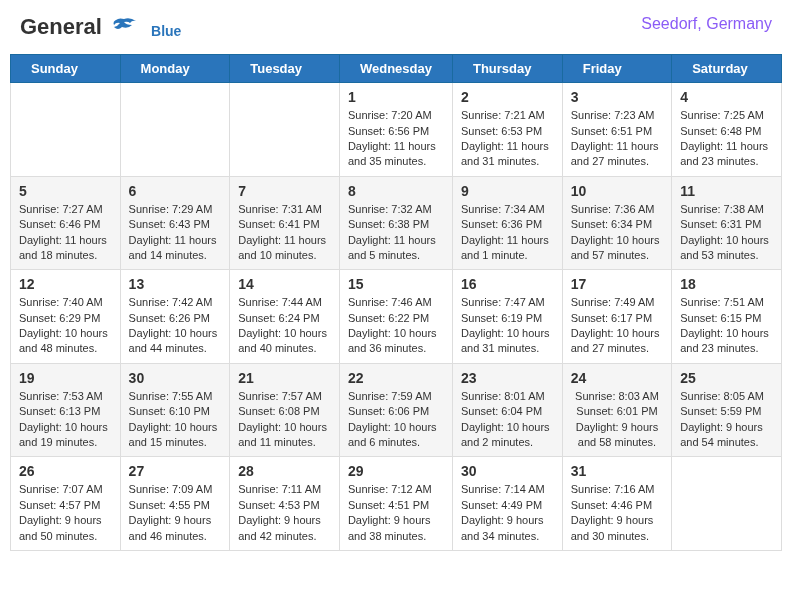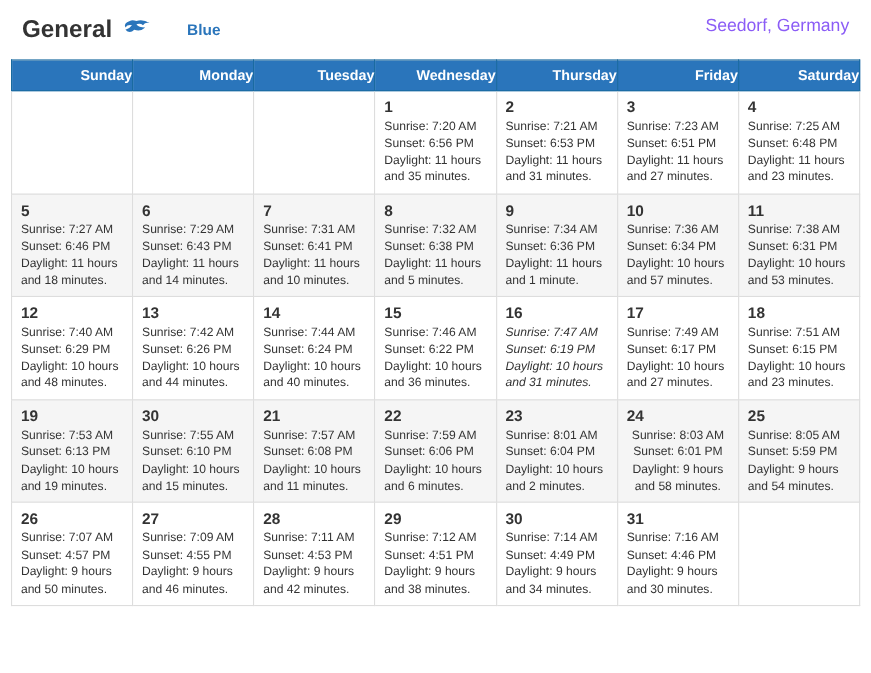--- a/index.html
+++ b/index.html
@@ -35,22 +35,22 @@
       color: #8b5cf6;
     }
     .calendar {
       width: 100%;
       border-collapse: collapse;
       border: 1px solid #ccc;
     }
     .calendar th {
       background-color: #2a75bb;
       color: white;
-      text-align: right;
-      padding: 6px 0;
+      text-align: left;
+      padding: 6px 20px;
       font-size: 13px;
       border: 1px solid #1a6aa0;
     }
     .calendar td {
       vertical-align: top;
       padding: 6px 8px;
       border: 1px solid #ddd;
       width: 110px;
       min-height: 80px;
       font-size: 11px;
@@ -78,21 +78,21 @@
     .week-row td {
       height: 90px;
     }
   </style>
 </head>
 <body>
 
 <div class="header">
   <div class="logo">
     <div>
-      <div style="display:flex; align-items:center;gap:19px;">
+      <div style="display:flex; align-items:flex-end;">
         <div style="font-size:22px; font-weight:bold; line-height:1.1;">
           <span style="color:#333;">General</span>
           <svg width="28" height="22" viewBox="0 0 28 22" style="vertical-align:middle; margin-left:2px;">
             <path d="M14 2 Q20 0 26 4 Q22 3 20 6 Q18 4 14 5 Q16 8 22 8 Q18 12 12 10 Q8 14 4 10 Q8 9 10 6 Q6 5 4 8 Q2 4 8 2 Q10 1 14 2Z" fill="#2a75bb"></path>
           </svg>
         </div>
         <div style="font-size:14px; font-weight:bold; color:#2a75bb; margin-left:13px;">Blue</div>
       </div>
     </div>
   </div>
@@ -222,21 +222,21 @@
         </td>
         <td>
           <span class="day-num">15</span>
           <div class="day-info" style="white-space: pre-line;">Sunrise: 7:46 AM
 Sunset: 6:22 PM
 Daylight: 10 hours
 and 36 minutes.</div>
         </td>
         <td>
           <span class="day-num">16</span>
-          <div class="day-info" style="white-space: pre-line; font-style: italic;">Sunrise: 7:47 AM
+          <div class="day-info" style="white-space: pre-line;">Sunrise: 7:47 AM
 Sunset: 6:19 PM
 Daylight: 10 hours
 and 31 minutes.</div>
         </td>
         <td>
           <span class="day-num">17</span>
           <div class="day-info" style="white-space: pre-line;">Sunrise: 7:49 AM
 Sunset: 6:17 PM
 Daylight: 10 hours
 and 27 minutes.</div>

